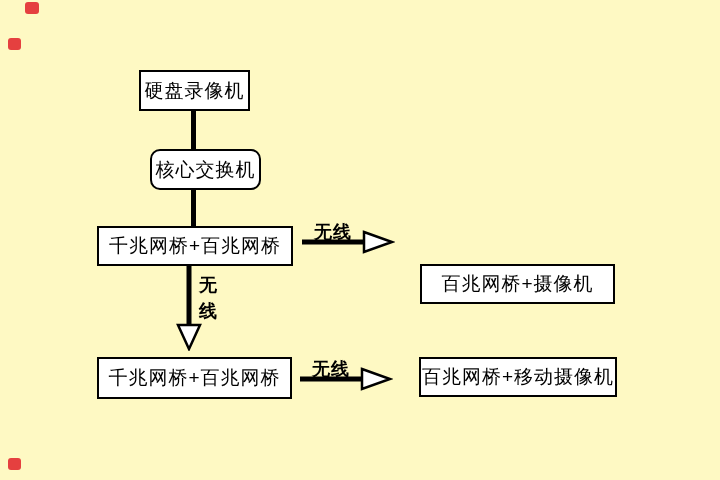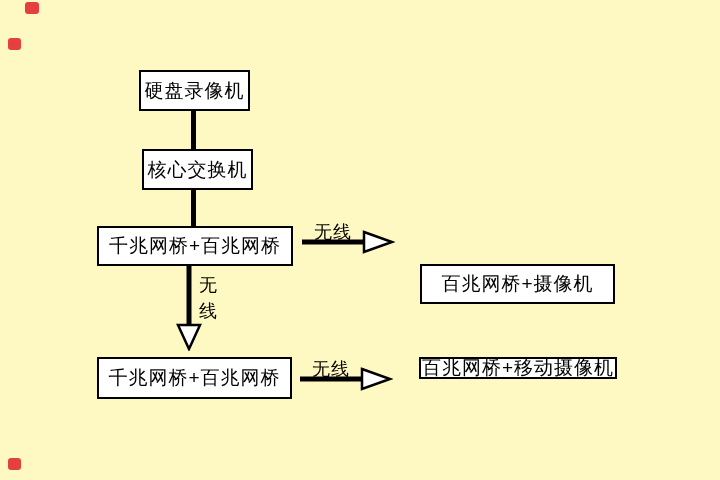--- a/index.html
+++ b/index.html
@@ -28,20 +28,21 @@
     position: absolute;
     width: 5px;
     background: #000000;
   }
   .edge-label {
     position: absolute;
     font-size: 18px;
     color: #000000;
     white-space: nowrap;
     letter-spacing: 1px;
+    font-weight: bold;
   }
   .arrow {
     position: absolute;
     line-height: 0;
   }
   .note {
     position: absolute;
     left: 422px;
     top: 61px;
     color: #d03030;
@@ -53,25 +54,25 @@
   .marker {
     position: absolute;
     background: #e5403f;
     border-radius: 3px;
   }
   #marker-top    { left: 25px; top: 2px;   width: 14px; height: 12px; }
   #marker-left   { left: 8px;  top: 38px;  width: 13px; height: 12px; }
   #marker-bottom { left: 8px;  top: 458px; width: 13px; height: 12px; }
 
   #node-dvr           { left: 139px; top: 70px;  width: 111px; height: 41px; }
-  #node-core-switch   { left: 142px; top: 149px; width: 111px; height: 41px; }
+  #node-core-switch   { left: 150px; top: 149px; width: 111px; height: 41px; border-radius: 10px; }
   #node-bridge-top    { left: 97px;  top: 226px; width: 196px; height: 40px; }
   #node-bridge-bottom { left: 97px;  top: 357px; width: 195px; height: 42px; }
   #node-camera        { left: 420px; top: 224px; width: 195px; height: 40px; margin-top: 40px; }
-  #node-mobile-camera { left: 419px; top: 357px; width: 198px; height: 22px; }
+  #node-mobile-camera { left: 419px; top: 357px; width: 198px; height: 40px; }
 
   #connector-1 { left: 191px; top: 110px; height: 40px; }
   #connector-2 { left: 191px; top: 189px; height: 38px; }
 
   #arrow-right-top    { left: 300px; top: 229px; }
   #arrow-right-bottom { left: 298px; top: 366px; }
   #arrow-down         { left: 176px; top: 265px; }
 
   #label-wireless-top    { left: 314px; top: 220px; }
   #label-wireless-bottom { left: 312px; top: 357px; }

